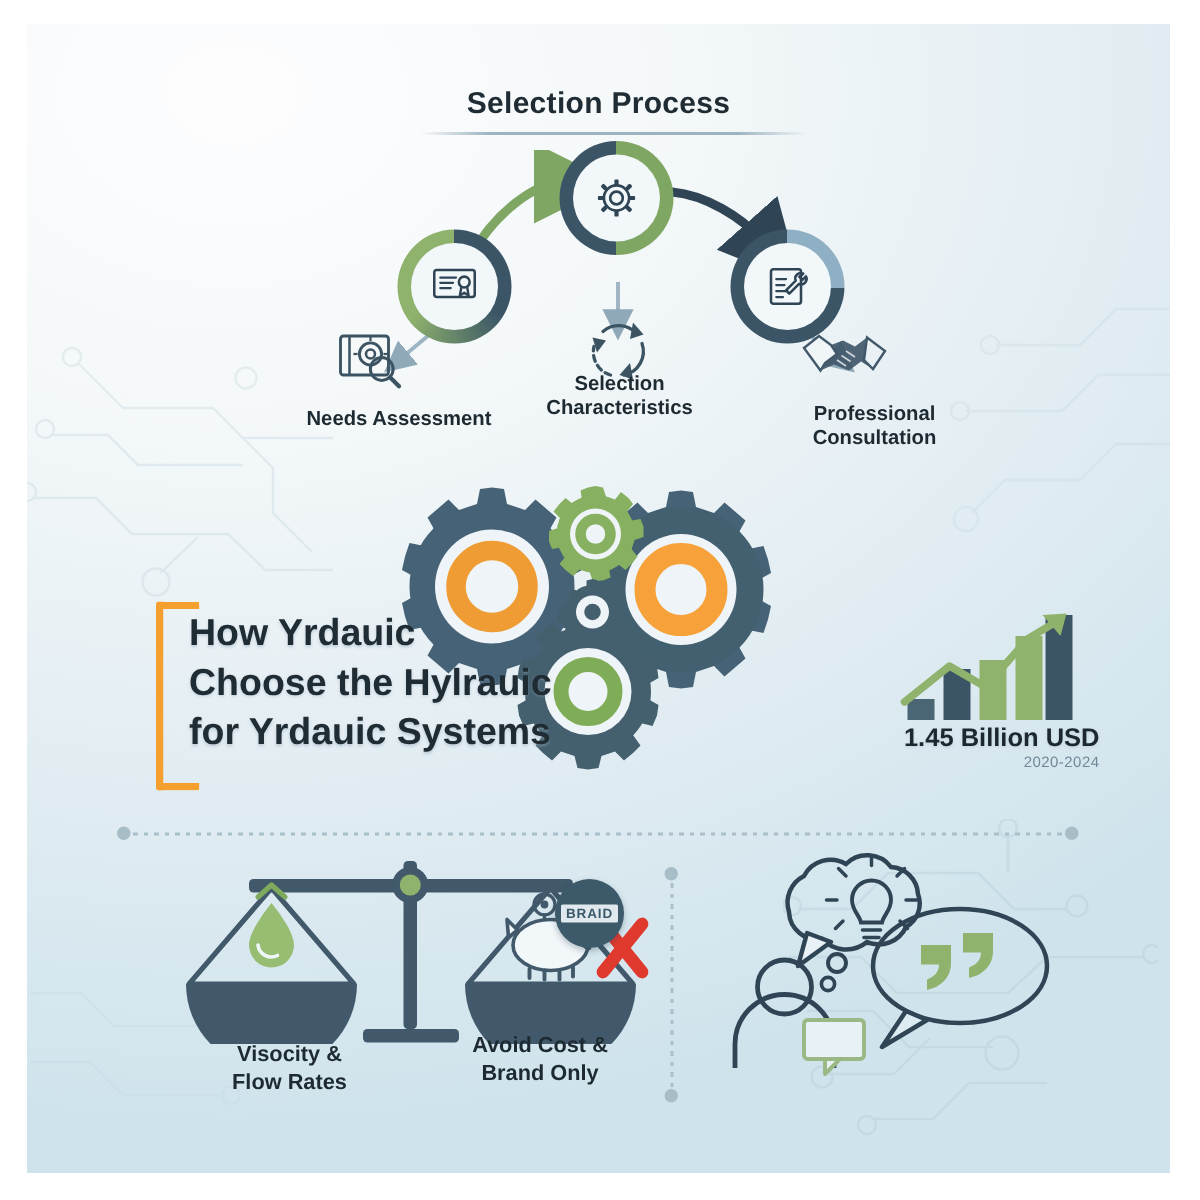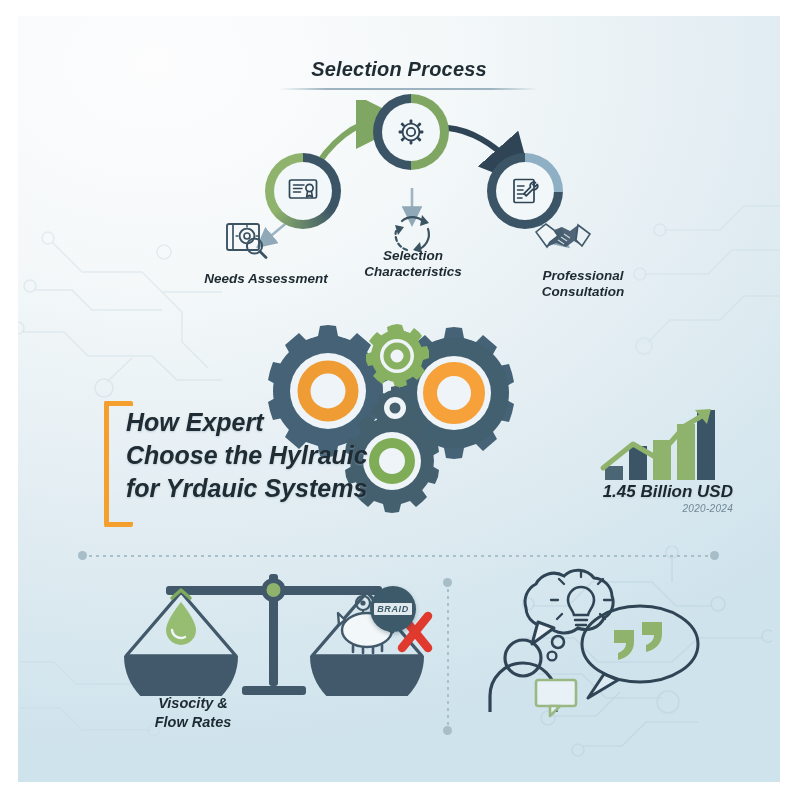--- a/index.html
+++ b/index.html
@@ -1,18 +1,18 @@
 <!DOCTYPE html>
 <html><head>
 <meta charset="utf-8">
 <style>
   html,body{margin:0;padding:0;background:#ffffff;}
   body{width:800px;height:800px;overflow:hidden;
        font-family:"Liberation Sans","DejaVu Sans",sans-serif;}
-  #stage{position:relative;width:704px;height:800px;background:#ffffff;font-style:italic;}
+  #stage{position:relative;width:704px;height:800px;background:#ffffff;}
 
   
   #canvas{position:absolute;left:18px;top:16px;width:762px;height:766px;
           background:
             radial-gradient(120% 90% at 18% 6%, #fdfdfe 0%, #f4f8f9 32%, #e4eef3 62%, #cfe3ec 100%);
           overflow:hidden;}
   .circuit{position:absolute;opacity:.55;pointer-events:none;}
   .cl{position:absolute;left:-6px;top:196px;width:210px;height:200px;}
   .cr{position:absolute;right:-4px;top:170px;width:180px;height:190px;}
   .cbr{position:absolute;right:8px;bottom:6px;width:250px;height:230px;}
@@ -300,21 +300,21 @@
     <g transform="translate(139,97)">
       <path fill="#44606f" d="M0,-22 L4,-21 L6,-17 L10,-15 L14,-19 L18,-15 L19,-11 L15,-8 L16,-3 L21,-2 L22,3 L20,8 L15,7 L12,11 L14,16 L10,19 L5,17 L1,19 L-1,23 L-6,22 L-9,18 L-13,17 L-16,20 L-19,16 L-18,11 L-20,7 L-24,6 L-23,1 L-21,-4 L-17,-3 L-14,-7 L-16,-12 L-12,-15 L-8,-13 L-4,-16 L-4,-21 Z"></path>
       <circle r="18" fill="#44606f"></circle>
       <circle r="11" fill="#eef4f7"></circle>
       <circle r="5.5" fill="#44606f"></circle>
     </g>
   </svg>
 
   <div class="bracket"></div>
   <div class="maintitle">
-    <div>How Expert</div>
+    <div>How Yrdauic</div>
     <div>Choose the Hylrauic</div>
     <div>for Yrdauic Systems</div>
   </div>
 
   <div id="stat">
     <div class="bars">
       <svg width="118" height="72" viewBox="0 0 118 72">
         <rect x="6" y="58" width="18" height="14" fill="#4a6675"></rect>
         <rect x="30" y="38" width="18" height="34" fill="#3b5566"></rect>
         <rect x="54" y="32" width="18" height="40" fill="#8fb36c"></rect>
@@ -384,20 +384,24 @@
   </svg>
 
   <div class="badge">
     <span>BRAID</span>
   </div>
 
   <div class="bot-lbl" id="lbl-visc">
     <div>Visocity &amp;</div>
     <div>Flow Rates</div>
   </div>
+  <div class="bot-lbl" id="lbl-avoid">
+    <div>Avoid Cost &amp;</div>
+    <div>Brand Only</div>
+  </div>
 
   <svg style="position:absolute;left:462px;top:550px;width:230px;height:152px;" viewBox="0 0 230 152">
 
     <g>
       <path d="M46 42 a20 20 0 0 1 10-24 a20 20 0 0 1 28-8 a20 20 0 0 1 30 2 a19 19 0 0 1 18 18
                a18 18 0 0 1-8 22 a20 20 0 0 1-26 10 a22 22 0 0 1-30-2 a19 19 0 0 1-22-18 Z" fill="none" stroke="#2f4556" stroke-width="3"></path>
       <path d="M58 56 L52 78 L74 62 Z" fill="#e8f1f5" stroke="#2f4556" stroke-width="3" stroke-linejoin="round"></path>
       <circle cx="78" cy="76" r="6" fill="none" stroke="#2f4556" stroke-width="2.6"></circle>
       <circle cx="72" cy="90" r="4.4" fill="none" stroke="#2f4556" stroke-width="2.4"></circle>
 

